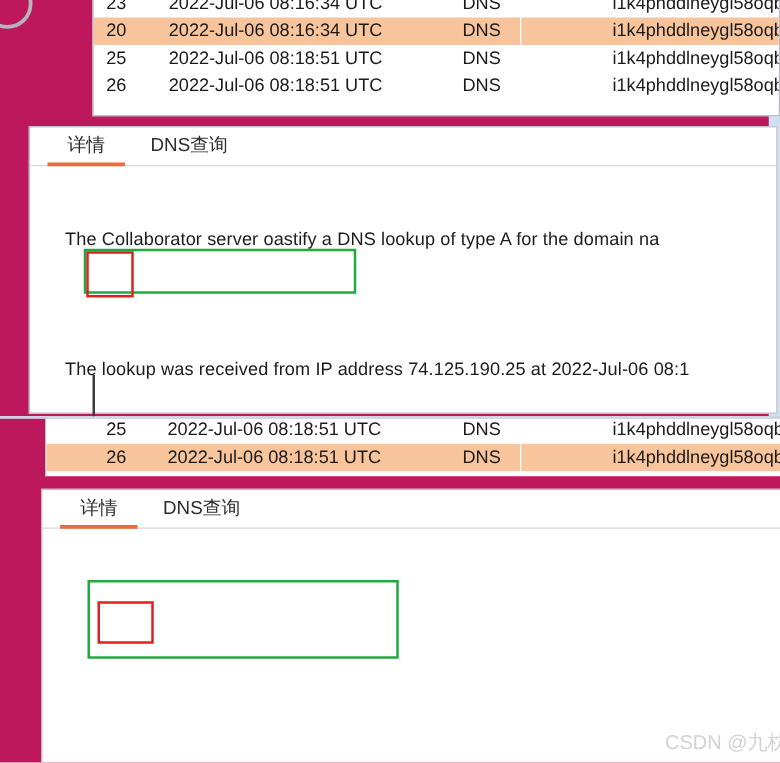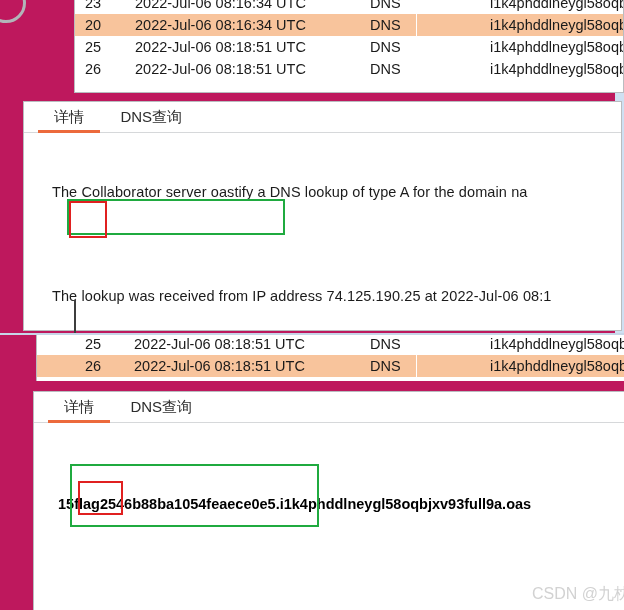--- a/index.html
+++ b/index.html
@@ -239,23 +239,20 @@
       <span class="tab active">
         <span>详情</span>
       </span>
       <span class="tab">
         <span>DNS查询</span>
       </span>
     </div>
 
     <div class="detail-body" style="height:187px;">
 
-      <div class="dline bold" style="left:24px; top:73px;">
-        <span>15</span><span>flag2</span><span>546b88ba1054feaece0e5.i1k4phddlneygl58oqbjxv93full9a.oas</span>
-      </div>
 
 
       <div class="anno green" style="left:36px; top:41px; width:249px; height:63px;"></div>
       <div class="anno red" style="left:44px; top:58px; width:45px; height:34px;"></div>
     </div>
   </div>
 
   <div class="watermark" style="left:532px; top:249px;">CSDN @九枕</div>
 
 </div>

